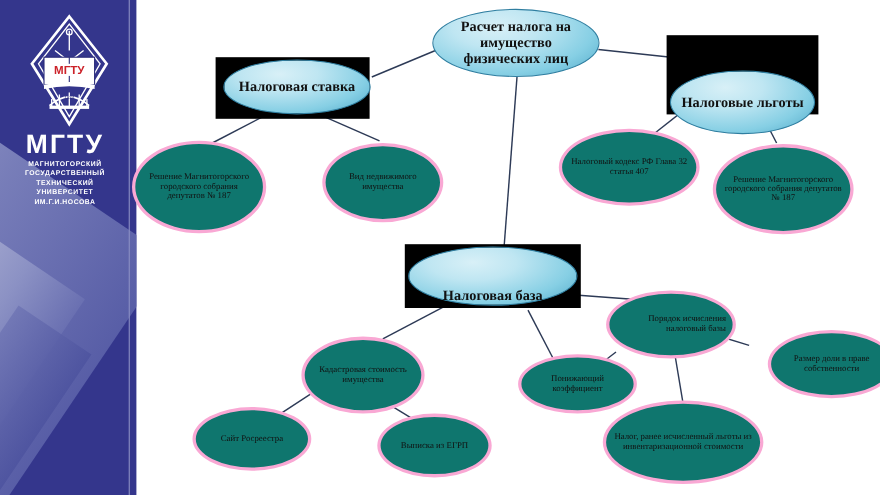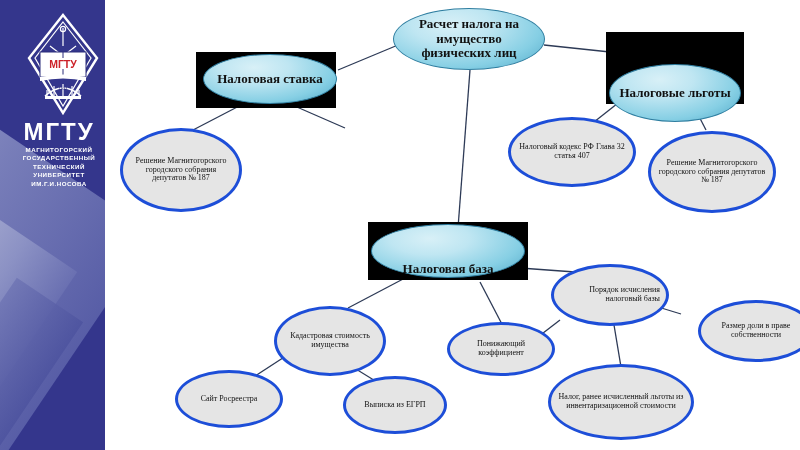--- a/index.html
+++ b/index.html
@@ -16,21 +16,21 @@
     height: 450px;
     background: #ffffff;
     overflow: hidden;
   }
 
   
   #sidebar {
     position: absolute;
     left: 0;
     top: 0;
-    width: 105px;
+    width: 124px;
     height: 450px;
     background: #34368c;
     overflow: hidden;
   }
   .band {
     position: absolute;
     pointer-events: none;
   }
   .band1 {
     left: -120px;
@@ -142,22 +142,22 @@
 
   
   .fill {
     background: radial-gradient(ellipse at 38% 26%, #d8f0f7 0%, #bfe6f2 30%, #86cfe4 68%, #4fa8c8 100%);
     border: 1px solid #2f7ea0;
     font-size: 13px;
     font-weight: bold;
   }
   
   .outline {
-    background: #e5e5e5;
-    border: 3px solid #1d4ed8;
+    background: #0f766e;
+    border: 3px solid #f9a8d4;
     font-size: 8px;
   }
 </style>
 </head>
 <body>
 
 <div id="slide">
 
   <div id="sidebar">
     <div class="band band1"></div>
@@ -246,20 +246,23 @@
     </div>
 
     <div class="node fill" style="left:371px; top:224px; width:154px; height:54px;align-items:flex-end;">
       <span>Налоговая база</span>
     </div>
 
     <div class="node outline" style="left:120px; top:128px; width:122px; height:84px;">
       <span>Решение Магнитогорского городского собрания депутатов № 187</span>
     </div>
 
+    <div class="node outline" style="left:293px; top:130px; width:110px; height:72px;">
+      <span>Вид недвижимого имущества</span>
+    </div>
 
     <div class="node outline" style="left:508px; top:117px; width:128px; height:70px;">
       <span>Налоговый кодекс РФ Глава 32 статья 407</span>
     </div>
 
     <div class="node outline" style="left:648px; top:131px; width:128px; height:82px;">
       <span>Решение Магнитогорского городского собрания депутатов № 187</span>
     </div>
 
     <div class="node outline" style="left:274px; top:306px; width:112px; height:70px;">
@@ -267,21 +270,21 @@
     </div>
 
     <div class="node outline" style="left:175px; top:370px; width:108px; height:58px;">
       <span>Сайт Росреестра</span>
     </div>
 
     <div class="node outline" style="left:343px; top:376px; width:104px; height:58px;align-items:center;">
       <span>Выписка из ЕГРП</span>
     </div>
 
-    <div class="node outline" style="left:447px; top:322px; width:108px; height:54px;text-align:center;">
+    <div class="node outline" style="left:471px; top:322px; width:108px; height:54px;text-align:center;">
       <span>Понижающий коэффициент</span>
     </div>
 
     <div class="node outline" style="left:551px; top:264px; width:118px; height:62px;text-align:right;">
       <span>Порядок исчисления налоговый базы</span>
     </div>
 
     <div class="node outline" style="left:698px; top:300px; width:116px; height:62px;">
       <span>Размер доли в праве собственности</span>
     </div>

